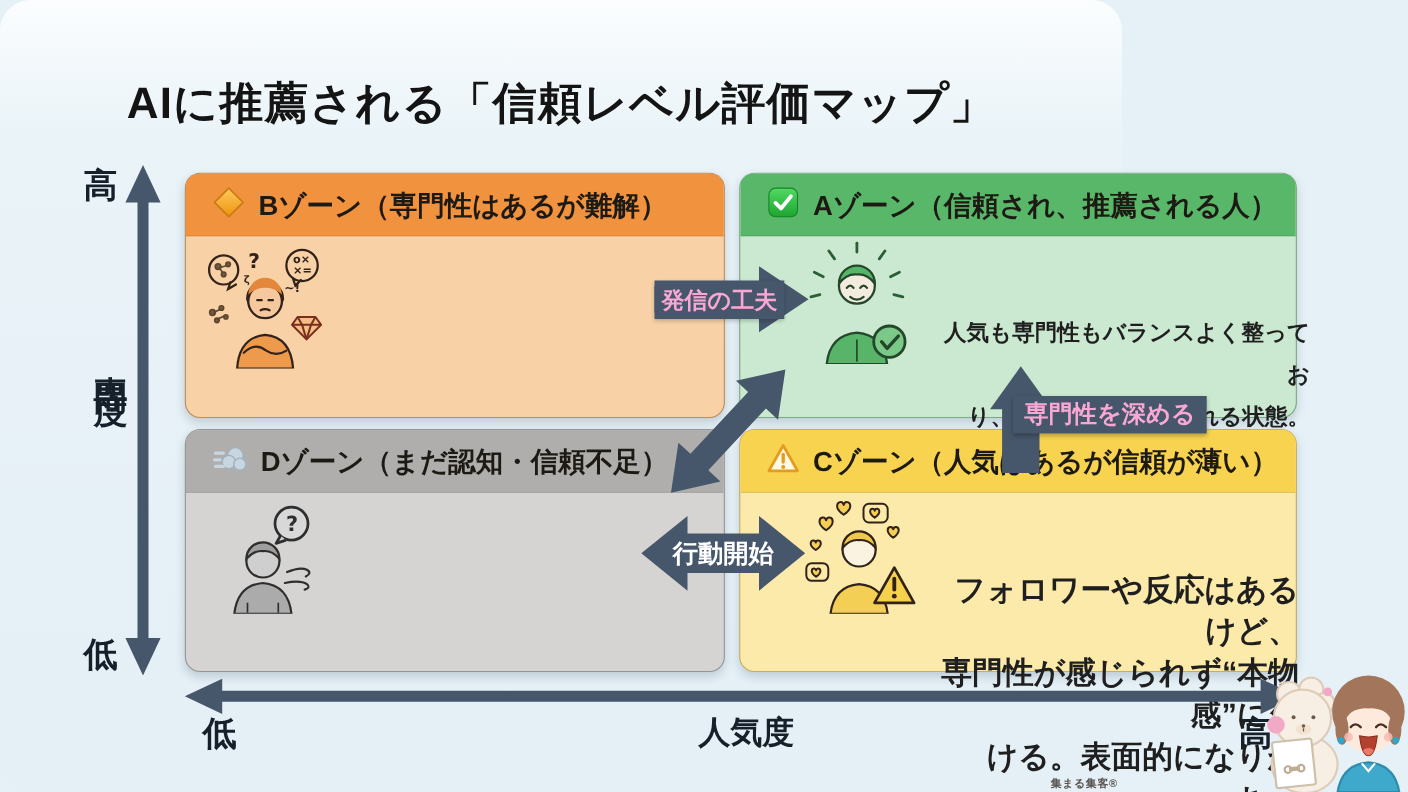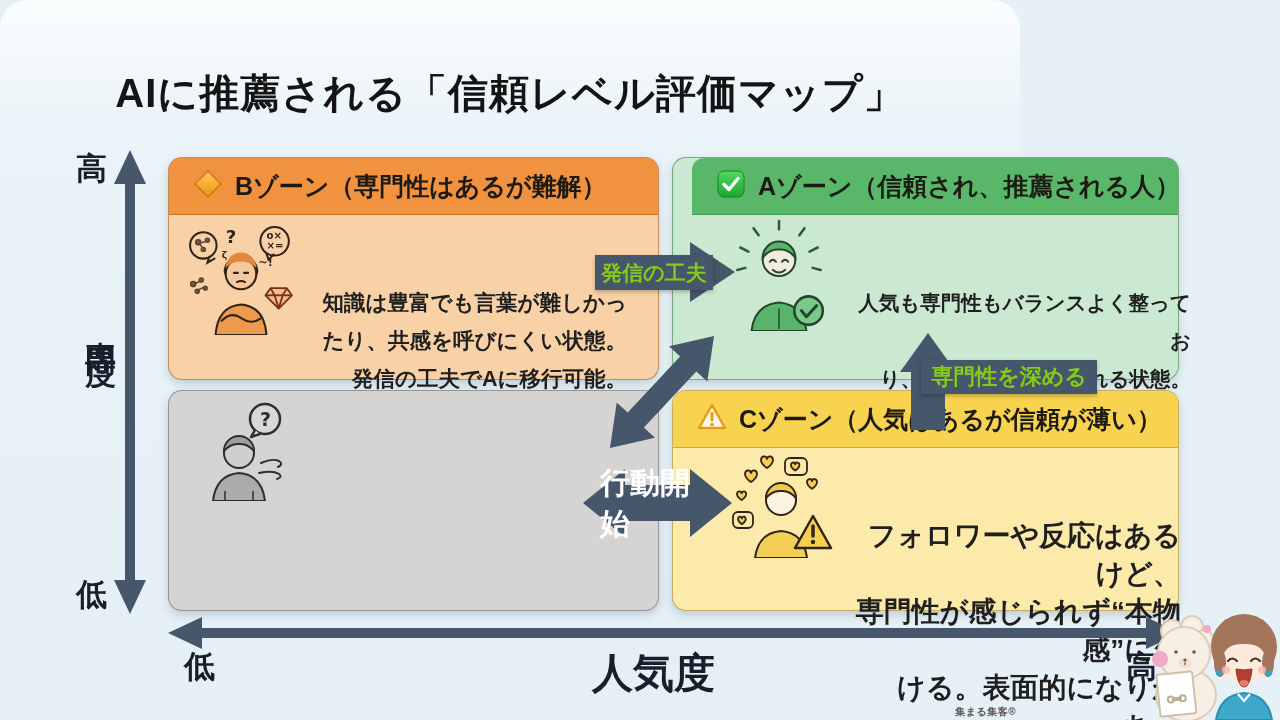--- a/index.html
+++ b/index.html
@@ -21,21 +21,21 @@
   
   .axis-label{position:absolute;font-weight:900;color:#15202B;}
   .y-top{left:76px;top:148px;font-size:31px;}
   .y-bottom{left:76px;top:574px;font-size:31px;}
   .y-name{
     left:79px;top:316px;font-size:31px;
     writing-mode:vertical-rl;text-orientation:upright;letter-spacing:7px;
   }
   .x-left{left:184px;top:646px;font-size:31px;}
   .x-right{left:1126px;top:646px;font-size:31px;}
-  .x-name{left:592px;top:646px;width:130px;text-align:left;font-size:41px;}
+  .x-name{left:592px;top:646px;width:130px;text-align:right;font-size:29px;}
   
   .zone{
     position:absolute;border-radius:14px;
     box-shadow:0 4px 9px rgba(60,85,105,.22);
     text-align:right;
   }
   .zone-header{
     height:57px;border-radius:12px 12px 0 0;display:flex;align-items:center;
     padding-left:24px;gap:12px;border-bottom:1.5px solid rgba(0,0,0,.18);
     box-sizing:border-box;
@@ -43,43 +43,43 @@
   .zone-title{font-size:25px;font-weight:900;color:#1D1A14;white-space:nowrap;}
   .zone-body{position:relative;border-radius:0 0 12px 12px;}
   .zone-desc{
     position:absolute;font-weight:700;color:#1F1F1F;
     white-space:pre-line;line-height:38px;
   }
   .zone-icon{position:absolute;}
   .zb{left:168px;top:157px;width:489px;height:221px;border:1.5px solid rgba(145,82,24,.55);background:#F8D2A6;}
   .zb .zone-header{background:#F0923E;}
   .za{left:672px;top:157px;width:505px;height:221px;border:1.5px solid rgba(38,105,52,.5);background:#CBE9D0;}
-  .za .zone-header{background:#58B768;margin-left:19px;}
+  .za .zone-header{background:#58B768;}
   .zd{left:168px;top:390px;width:489px;height:219px;border:1.5px solid rgba(85,85,85,.5);background:#D6D4D2;}
   .zd .zone-header{background:#AFAEAC;}
   .zc{left:672px;top:390px;width:505px;height:219px;border:1.5px solid rgba(150,112,18,.5);background:#FBEAA9;}
   .zc .zone-header{background:#F7D34F;}
   .zb .zone-body,.za .zone-body{height:162px;}
   .zd .zone-body,.zc .zone-body{height:160px;}
   .zb .zone-desc{left:146px;top:69px;width:312px;font-size:21.5px;}
   .za .zone-desc{left:166px;top:69px;width:352px;font-size:20.5px;}
   .zd .zone-desc{left:148px;top:69px;width:290px;font-size:21.5px;}
   .zc .zone-desc{left:172px;top:69px;width:336px;font-size:28px;}
   
   .arrow-layer{position:absolute;left:0;top:0;z-index:6;pointer-events:none;}
   .badge{
-    position:absolute;z-index:7;background:#46566B;color:#84cc16;
+    position:absolute;z-index:7;background:#46566B;color:#f9a8d4;
     font-weight:800;display:flex;align-items:center;justify-content:center;
     box-shadow:0 2px 4px rgba(0,0,0,.25);
   }
   .badge-hassin{left:595px;top:255px;width:118px;height:35px;font-size:21px;}
   .badge-senmon{left:921px;top:360px;width:176px;height:34px;font-size:22px;}
   .label-koudou{
     position:absolute;z-index:7;left:600px;top:487px;width:115px;height:33px;
-    color:#fff;font-size:30px;font-weight:800;display:flex;align-items:center;justify-content:center;
+    color:#fff;font-size:23px;font-weight:800;display:flex;align-items:center;justify-content:center;
   }
   
   .mascot{position:absolute;left:1140px;top:595px;width:140px;height:125px;z-index:9;}
   .footer-logo{
     position:absolute;right:4px;bottom:1px;z-index:10;
     font-size:10px;font-weight:700;color:#5A5550;letter-spacing:.5px;
   }
 </style>
 </head>
 <body>
@@ -152,23 +152,20 @@
           <g stroke="#7A2E1E" stroke-width="1.8" fill="#F4BE84" stroke-linejoin="round">
             <polygon points="84,64 100,64 105,71 92,84 79,71"></polygon>
             <line x1="84" y1="64" x2="88" y2="71"></line>
               <line x1="100" y1="64" x2="96" y2="71"></line>
             <line x1="79" y1="71" x2="105" y2="71"></line>
               <line x1="88" y1="71" x2="92" y2="84"></line>
               <line x1="96" y1="71" x2="92" y2="84"></line>
           </g>
         </svg>
       </span>
-      <div class="zone-desc">知識は豊富でも言葉が難しかっ
-たり、共感を呼びにくい状態。
-発信の工夫でAに移行可能。</div>
     </div>
   </div>
 
   <div class="zone za">
     <div class="zone-header">
       <span>
         <svg width="30" height="30" viewBox="0 0 30 30">
           <defs>
               <linearGradient id="gchk" x1="0" y1="0" x2="0" y2="1">
             <stop offset="0" stop-color="#53D964"></stop>
@@ -206,20 +203,37 @@
           <path d="M77,90 l5,6 l10,-11" fill="none" stroke="#24472B" stroke-width="3" stroke-linecap="round" stroke-linejoin="round"></path>
         </svg>
       </span>
       <div class="zone-desc">人気も専門性もバランスよく整ってお
 り、AIにも人にも好かれる状態。
 理想のポジション。</div>
     </div>
   </div>
 
   <div class="zone zd">
+    <div class="zone-header">
+      <span>
+        <svg width="32" height="28" viewBox="0 0 32 28">
+          <g fill="#C9D6E0" stroke="#9FB2C0" stroke-width="1.2">
+            <circle cx="21" cy="11" r="7"></circle>
+              <circle cx="15" cy="17" r="6"></circle>
+              <circle cx="25" cy="19" r="5.5"></circle>
+          </g>
+          <g stroke="#C9D6E0" stroke-width="3" stroke-linecap="round">
+            <line x1="3" y1="9" x2="10" y2="9"></line>
+            <line x1="2" y1="15" x2="7" y2="15"></line>
+            <line x1="3" y1="21" x2="10" y2="21"></line>
+          </g>
+        </svg>
+      </span>
+      <span class="zone-title">Dゾーン（まだ認知・信頼不足）</span>
+    </div>
     <div class="zone-body">
       <span class="zone-icon" style="left:36px;top:10px;">
         <svg width="100" height="100" viewBox="0 0 100 100">
           <circle cx="60" cy="18" r="15" fill="#D8D8D8" stroke="#2E2E2E" stroke-width="2.5"></circle>
           <path d="M50,29 l-4,7 l9,-3" fill="#D8D8D8" stroke="#2E2E2E" stroke-width="2.5" stroke-linejoin="round"></path>
           <text x="55" y="25" font-size="19" font-weight="bold" fill="#2E2E2E" font-family="DejaVu Sans,sans-serif">?</text>
           <circle cx="34" cy="52" r="15" fill="#CFCFCF" stroke="#2E2E2E" stroke-width="2"></circle>
           <path d="M19,50 a15,15 0 0 1 30,0 q-7,-8 -15,-7 q-8,-1 -15,7 z" fill="#9E9E9E" stroke="#2E2E2E" stroke-width="2"></path>
           <g stroke="#2E2E2E" stroke-width="2" fill="none" stroke-linecap="round">
             <path d="M56,62 q12,-5 18,-2 q5,3 -1,6"></path>

